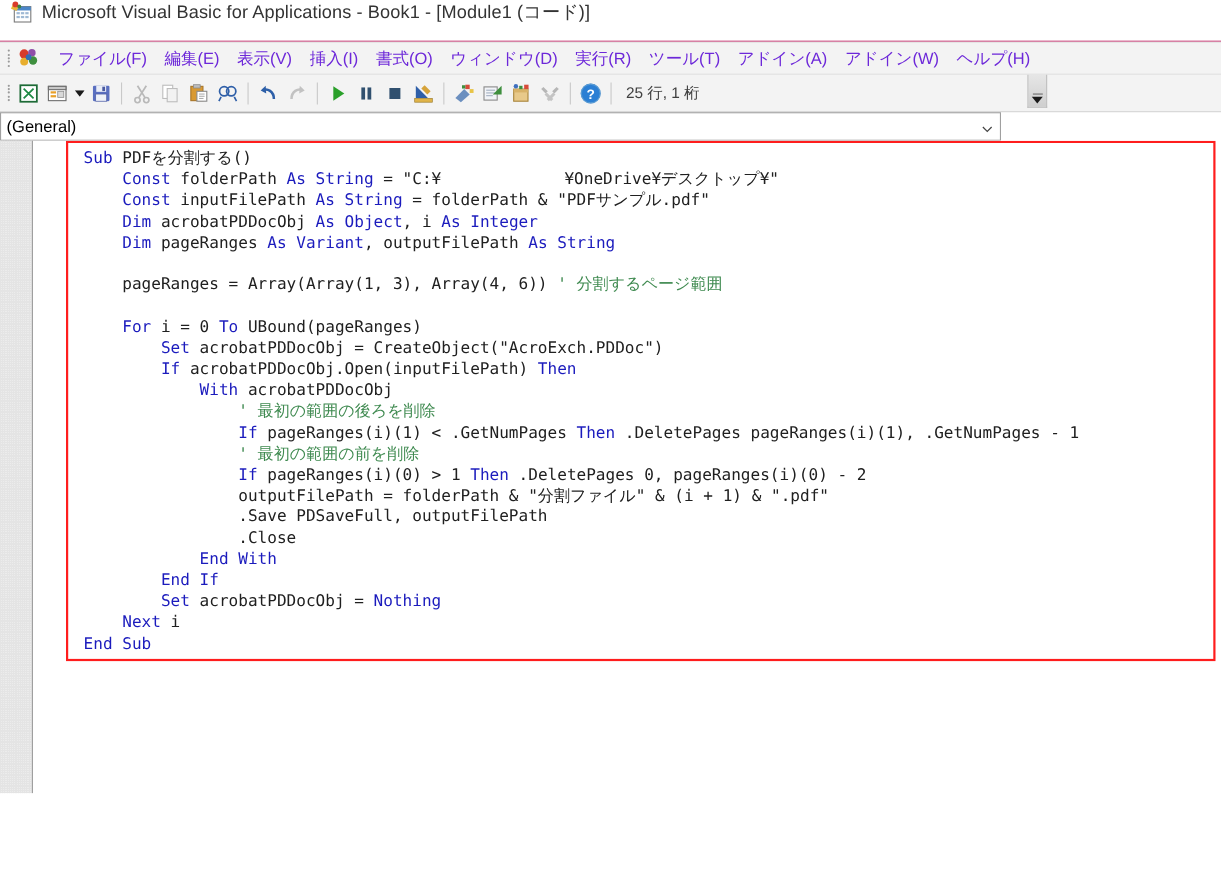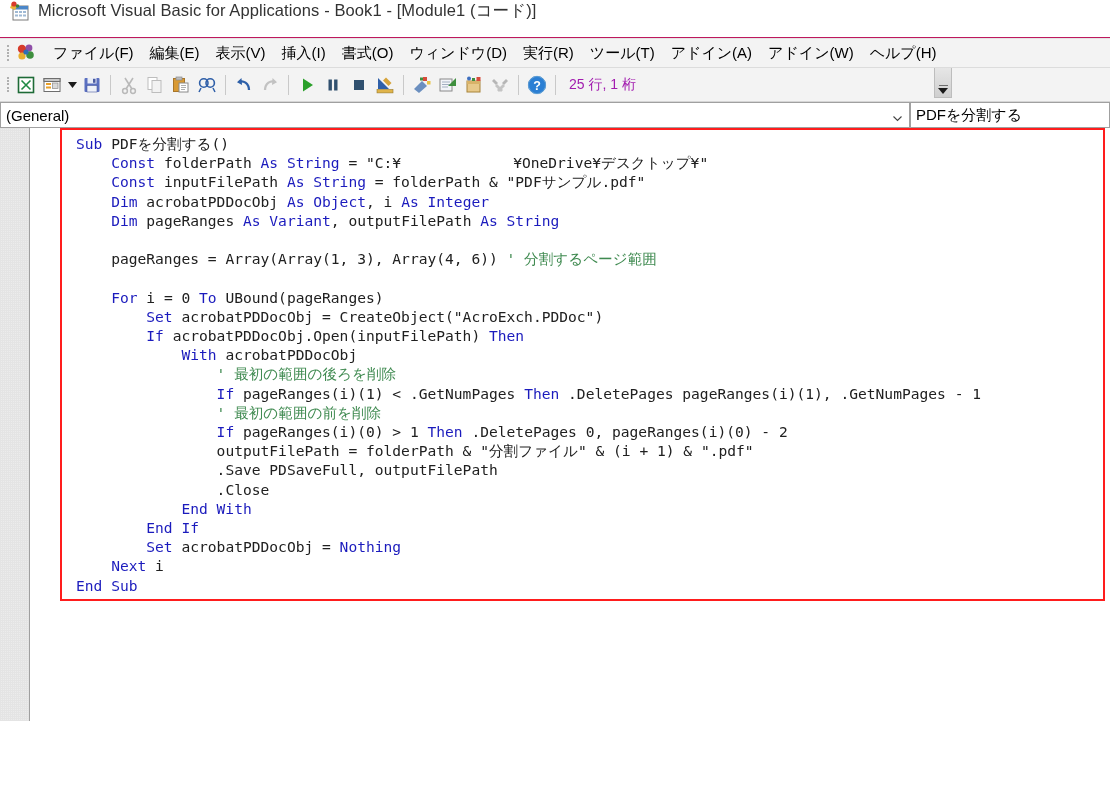--- a/index.html
+++ b/index.html
@@ -26,32 +26,32 @@
   .menubar{
     height:30px; background:#f3f3f3;
     display:flex; align-items:center; padding-left:4px;
     border-top:1px solid #e4e4e4;
     border-bottom:1px solid #dcdcdc;
   }
   .grip{ width:7px;height:18px;margin-right:2px;display:flex;flex-direction:column;
          justify-content:space-evenly;align-items:center;flex:none;}
   .grip i{ display:block;width:2px;height:2px;background:#9a9a9a;border-radius:50%; }
   .menu-logo{ width:22px;height:20px;margin:0 8px 0 2px;position:relative;flex:none;}
-  .menu-item{ font-size:15px;color:#000000;padding:2px 8px;white-space:nowrap;cursor:default;}
+  .menu-item{ font-size:15px;color:#6d28d9;padding:2px 8px;white-space:nowrap;cursor:default;}
 
   
   .toolbar{
     height:34px;background:#f3f3f3;display:flex;align-items:center;
     padding-left:4px;border-bottom:1px solid #d6d6d6;position:relative;
   }
   .tb-btn{ width:26px;height:26px;display:flex;align-items:center;justify-content:center;
            position:relative;flex:none; }
   .tb-sep{ width:1px;height:20px;background:#c9c9c9;margin:0 5px;flex:none; }
   .tb-caret{ width:14px;height:26px;display:flex;align-items:center;justify-content:center;flex:none;}
-  .tb-status{ font-size:14px;color:#a21caf;margin-left:8px;white-space:nowrap; }
+  .tb-status{ font-size:14px;color:#404040;margin-left:8px;white-space:nowrap; }
   .overflow-btn{
     position:absolute;right:158px;top:0px;width:18px;height:30px;
     background:linear-gradient(to bottom,#e6e6e6,#cfcfcf);
     border:1px solid #bdbdbd;border-top:none;
     display:flex;flex-direction:column;align-items:center;justify-content:flex-end;padding-bottom:3px;
   }
   .overflow-btn .bar{width:9px;height:1px;background:#6d6d6d;margin-bottom:2px;}
   .overflow-btn .tri{
     width:0;height:0;border-left:5px solid transparent;border-right:5px solid transparent;
     border-top:6px solid #1a1a1a;
@@ -313,23 +313,20 @@
 </div>
 
 <div class="comborow">
   <div class="combo combo-left">
     <span class="combo-text">(General)</span>
     <span class="combo-arrow">
       <svg width="11" height="11" viewBox="0 0 11 11">
           <path d="M1.5 4 L5.5 8 L9.5 4" stroke="#444444" stroke-width="1.1" fill="none"></path>
         </svg>
     </span>
-  </div>
-  <div class="combo combo-right">
-    <span class="combo-text">PDFを分割する</span>
   </div>
 </div>
 
 <div class="codewrap">
   <div class="margin-bar"></div>
   <div class="code-area">
     <pre class="code" id="code-out"><span class="kw">Sub </span><span>PDFを分割する()</span>
     <span class="kw">Const </span><span>folderPath </span><span class="kw">As String</span><span> = "C:¥</span><span class="redact"></span><span>¥OneDrive¥デスクトップ¥"</span>
     <span class="kw">Const </span><span>inputFilePath </span><span class="kw">As String</span><span> = folderPath &amp; "PDFサンプル.pdf"</span>
     <span class="kw">Dim </span><span>acrobatPDDocObj </span><span class="kw">As Object</span><span>, i </span><span class="kw">As Integer</span>

